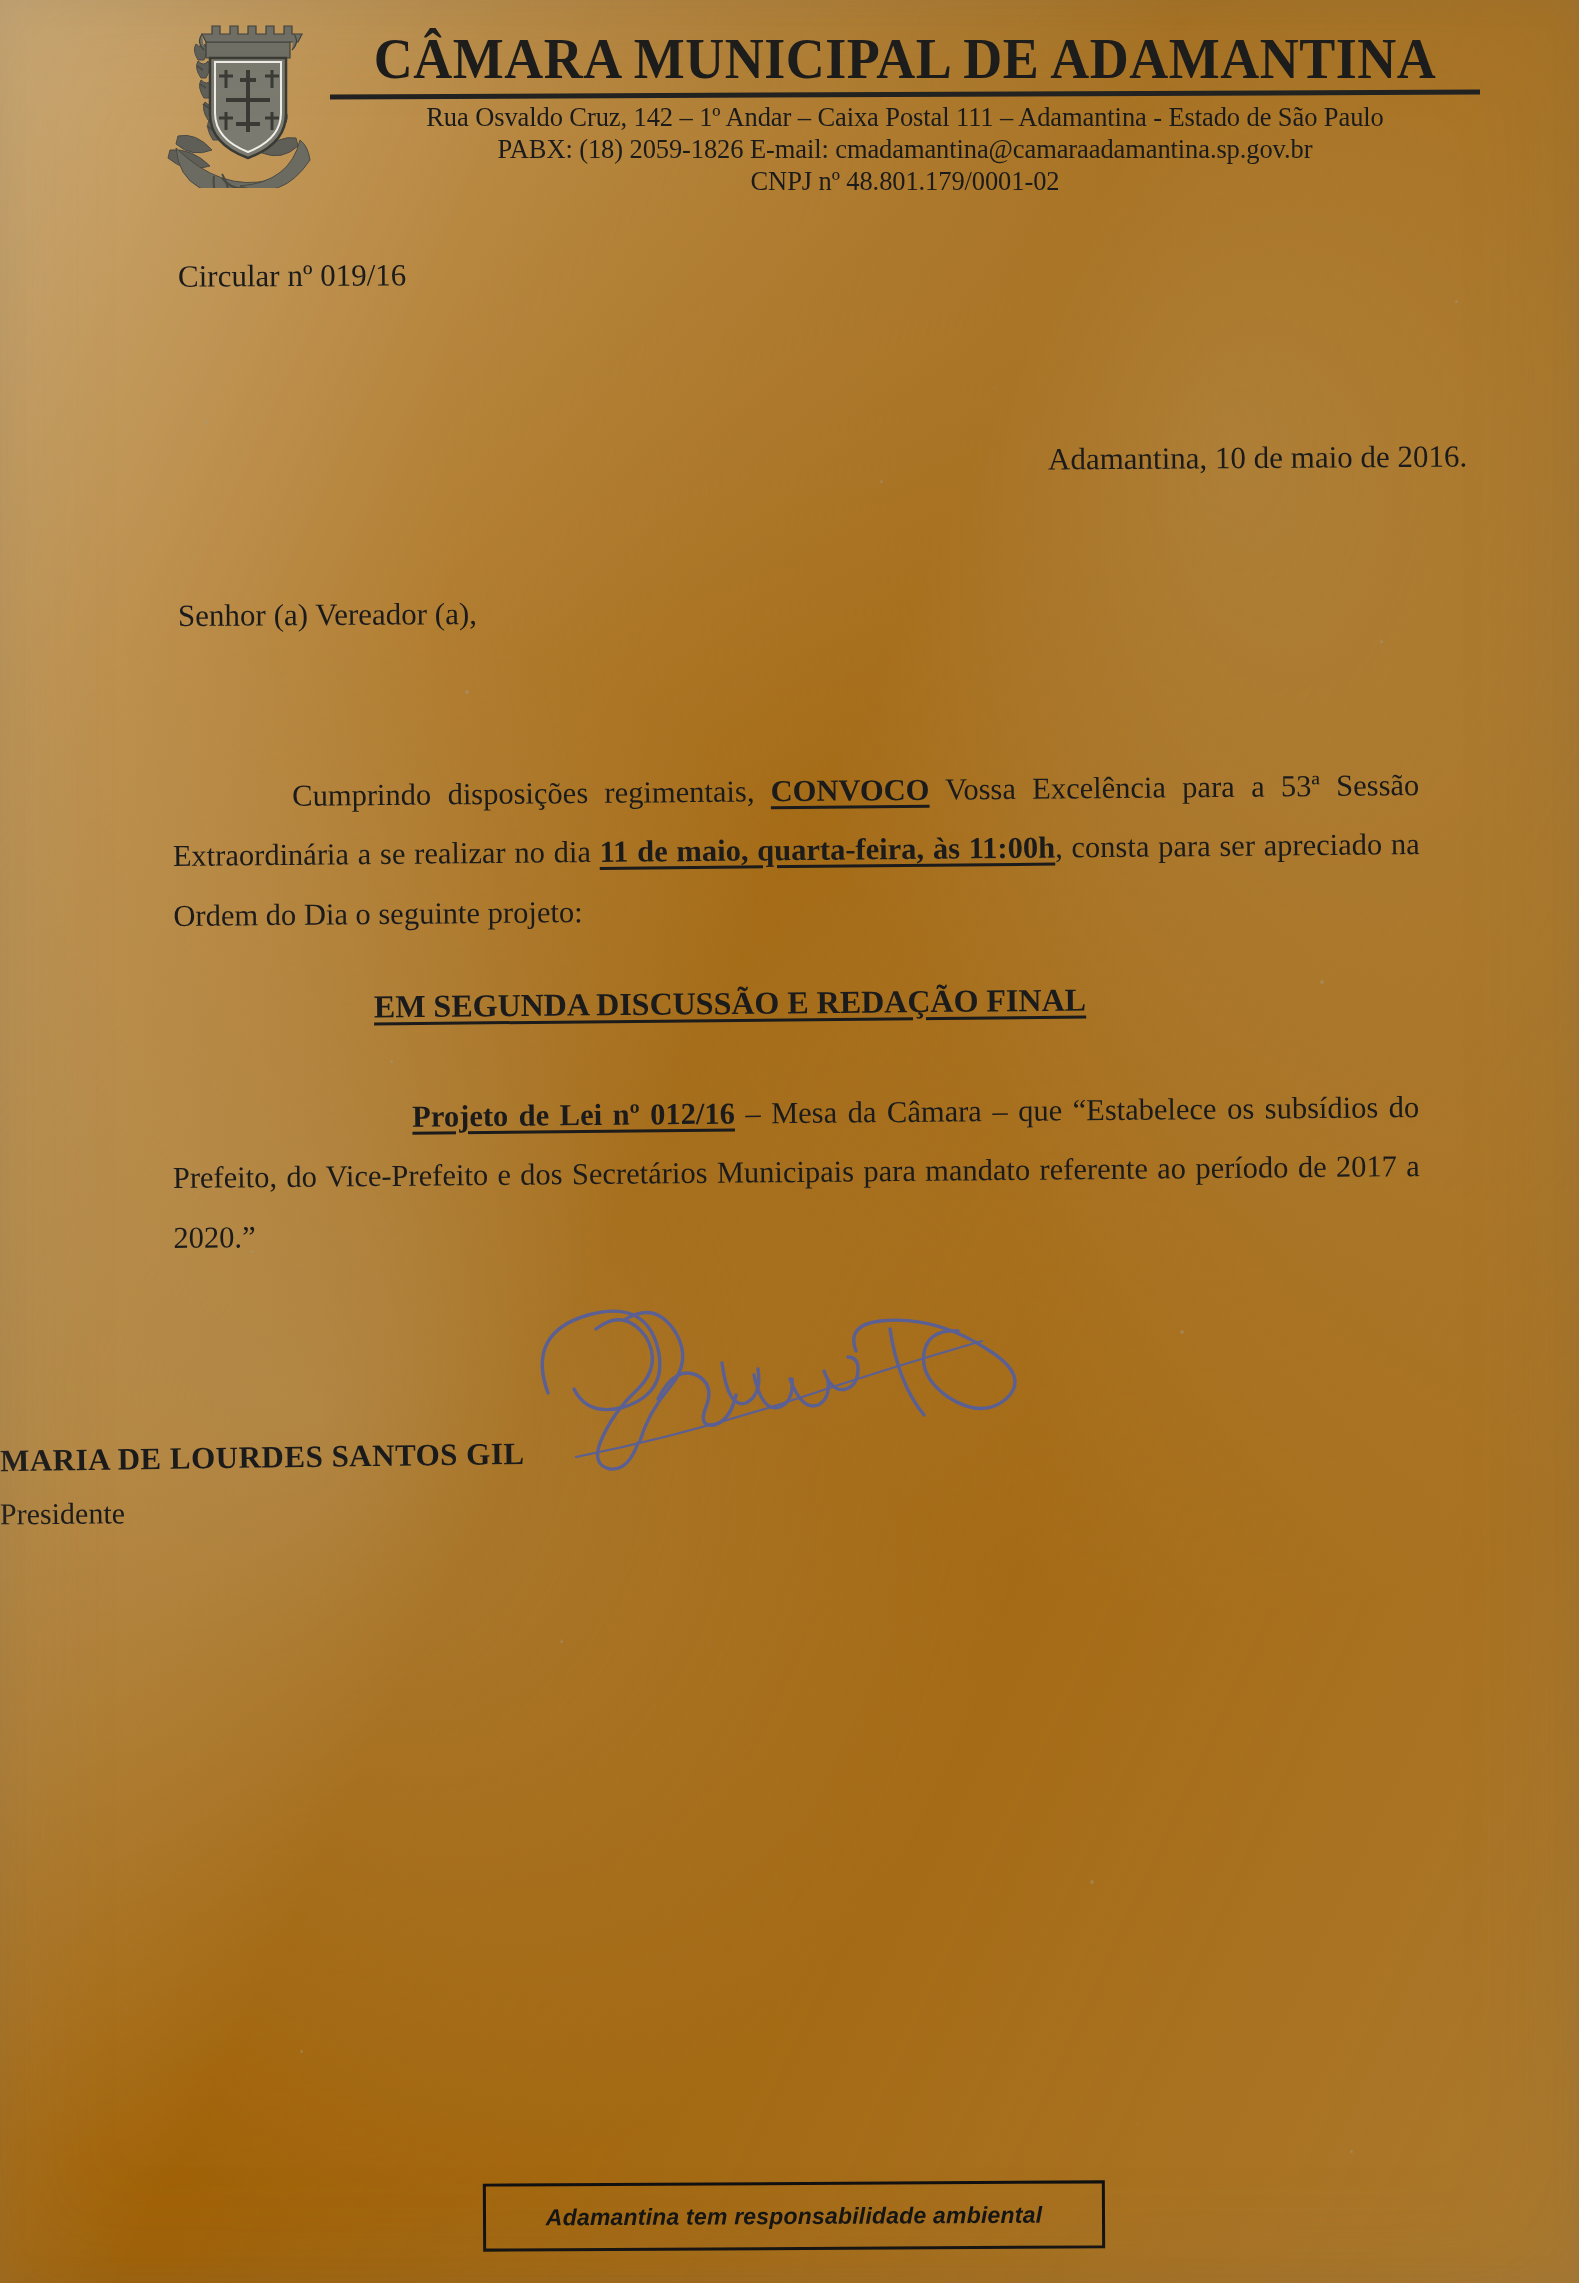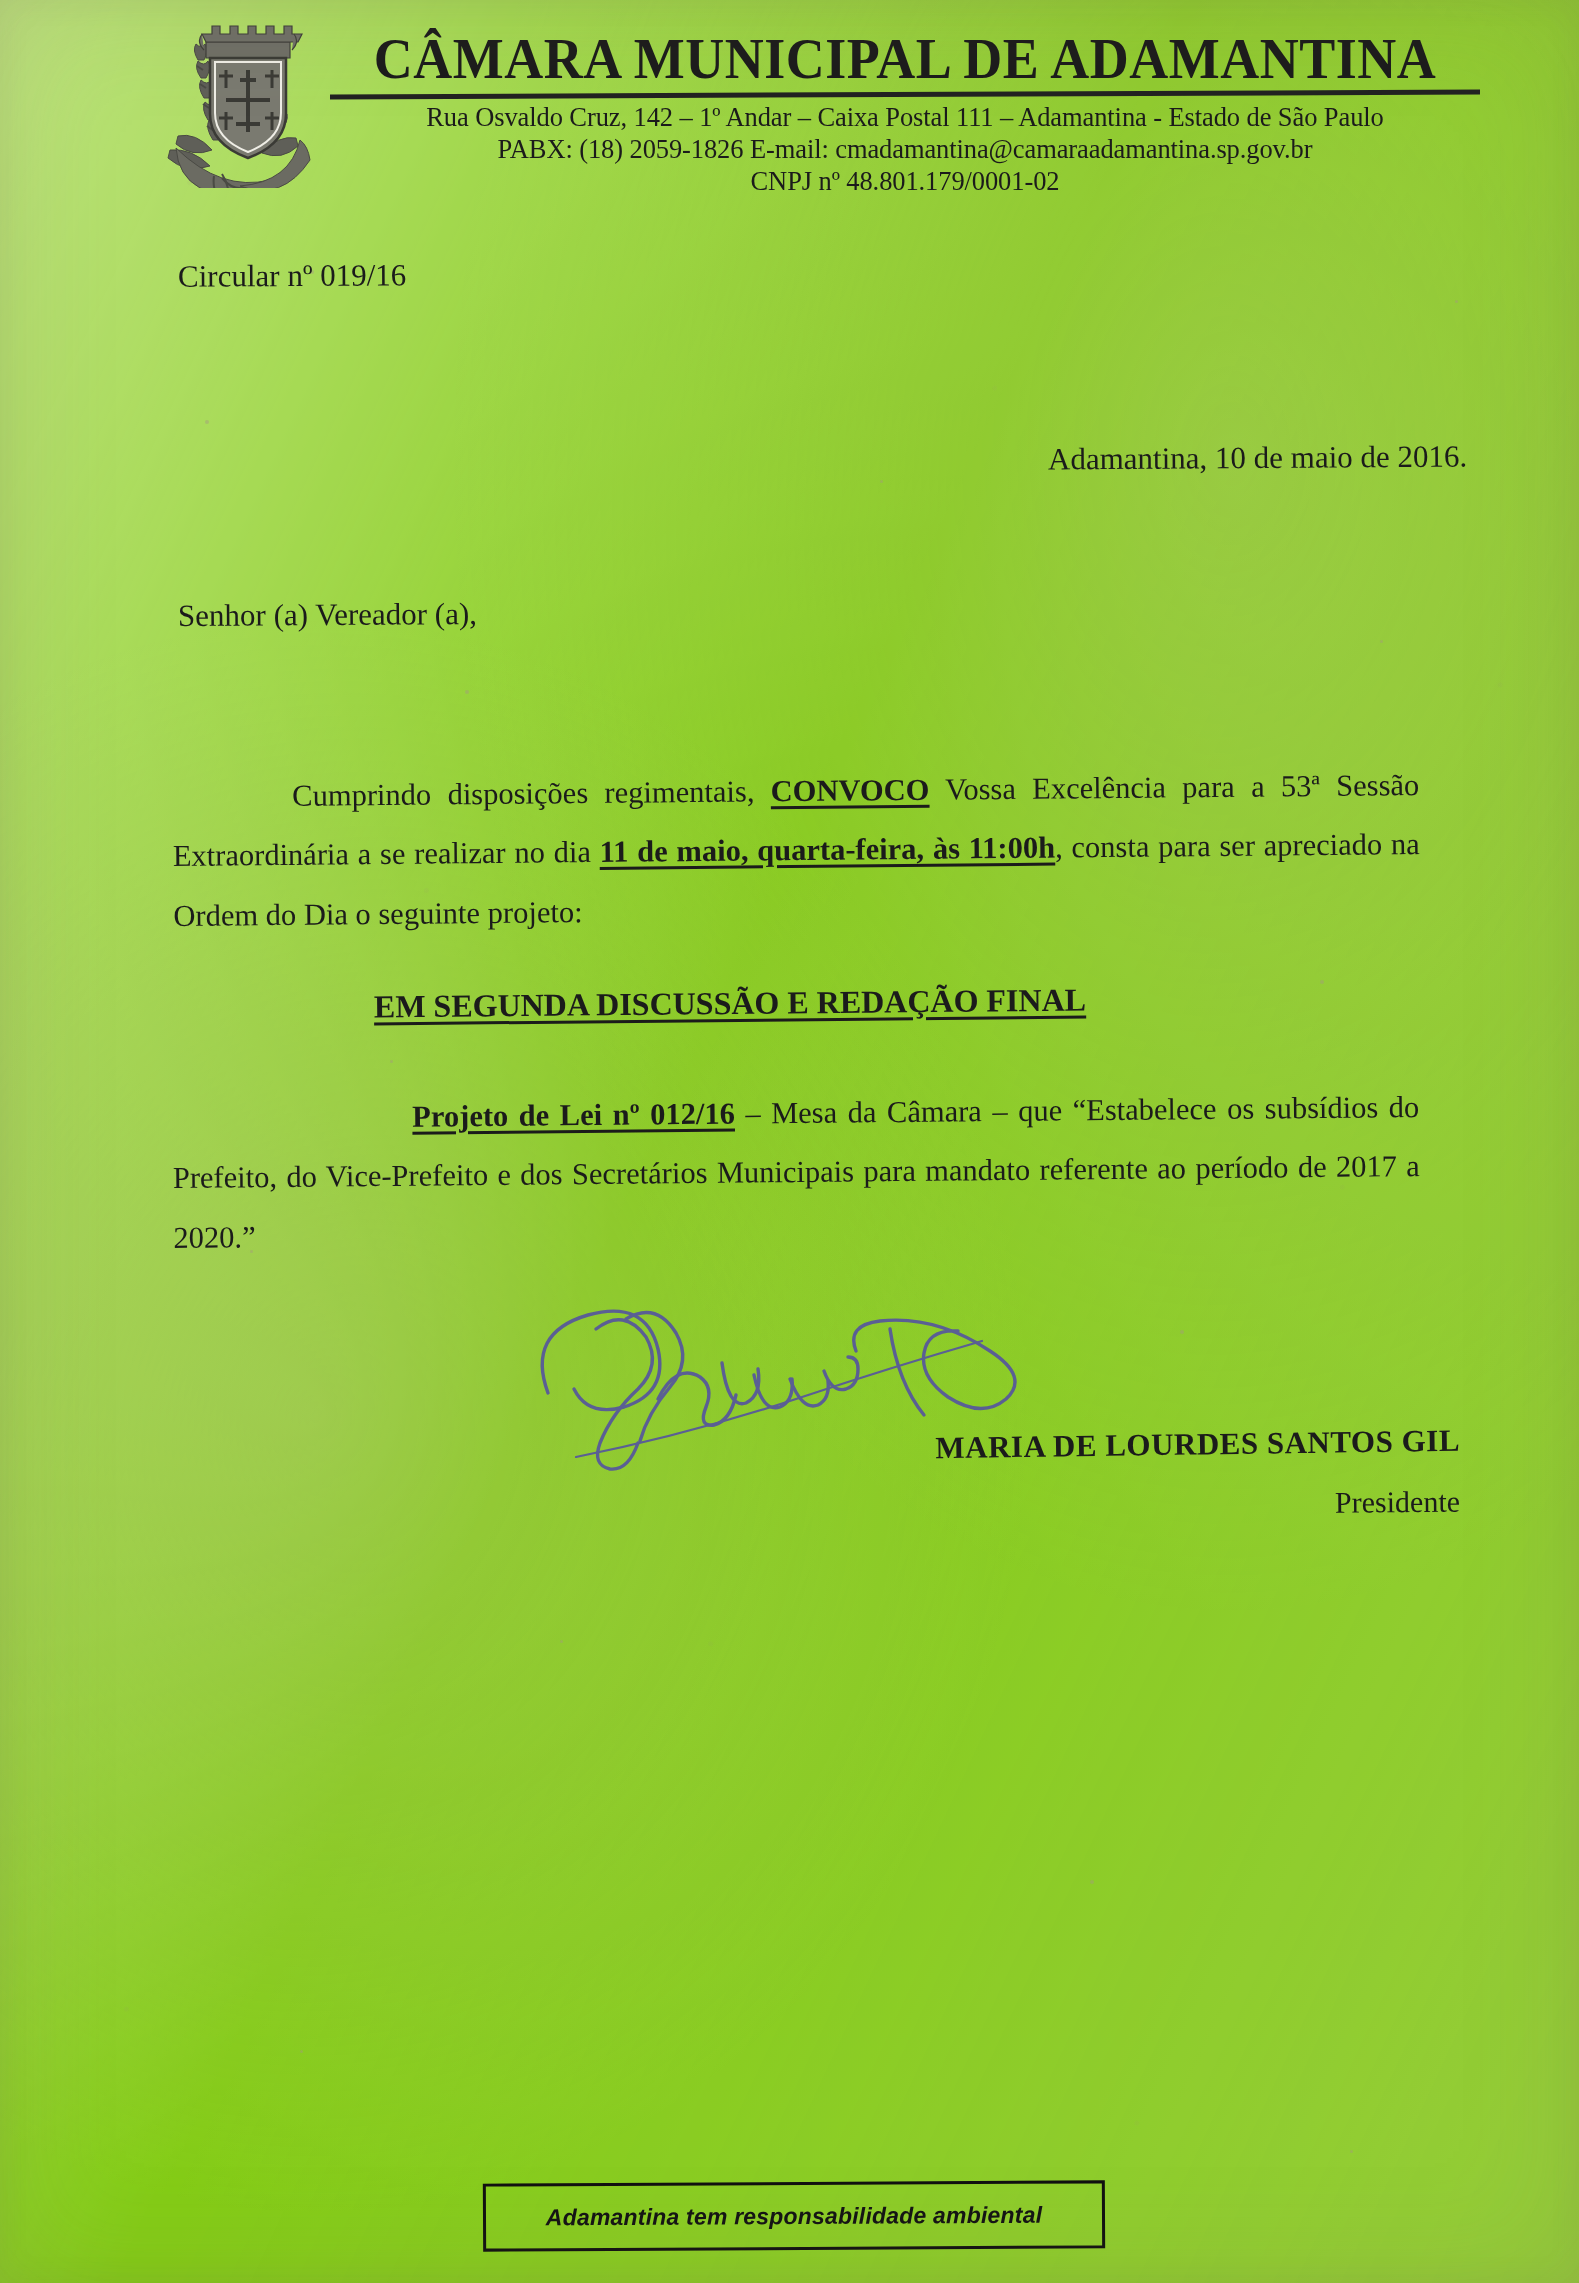--- a/index.html
+++ b/index.html
@@ -5,21 +5,21 @@
   html, body {
     margin: 0;
     padding: 0;
     background: #6e6e6e;
   }
   .page {
     position: relative;
     width: 1579px;
     height: 2283px;
     margin: 0 auto;
-    background: #84cc16;
+    background: #a16207;
     overflow: hidden;
     font-family: "Liberation Serif", serif;
     color: #1b1b1b;
   }
   
   .grain {
     position: absolute;
     inset: 0;
     pointer-events: none;
     background:
@@ -127,21 +127,21 @@
   .headline u { text-decoration: underline; text-underline-offset: 5px; }
   .para-2 { top: 1090px; }
   .para-2 .indent { display:inline-block; width: 240px; }
   b.u { font-weight: bold; text-decoration: underline; text-underline-offset: 5px; }
 
   
   .sig-wrap {
     position: absolute;
     left: 0; top: 1275px;
     width: 1460px;
-    text-align: right;
+    text-align: left;
   }
   .sig-svg { display: block; margin: 0 auto; }
   .sig-name {
     font-size: 31px;
     font-weight: bold;
     letter-spacing: .5px;
     margin-top: -42px;
     transform: rotate(-0.8deg);
   }
   .sig-role {

